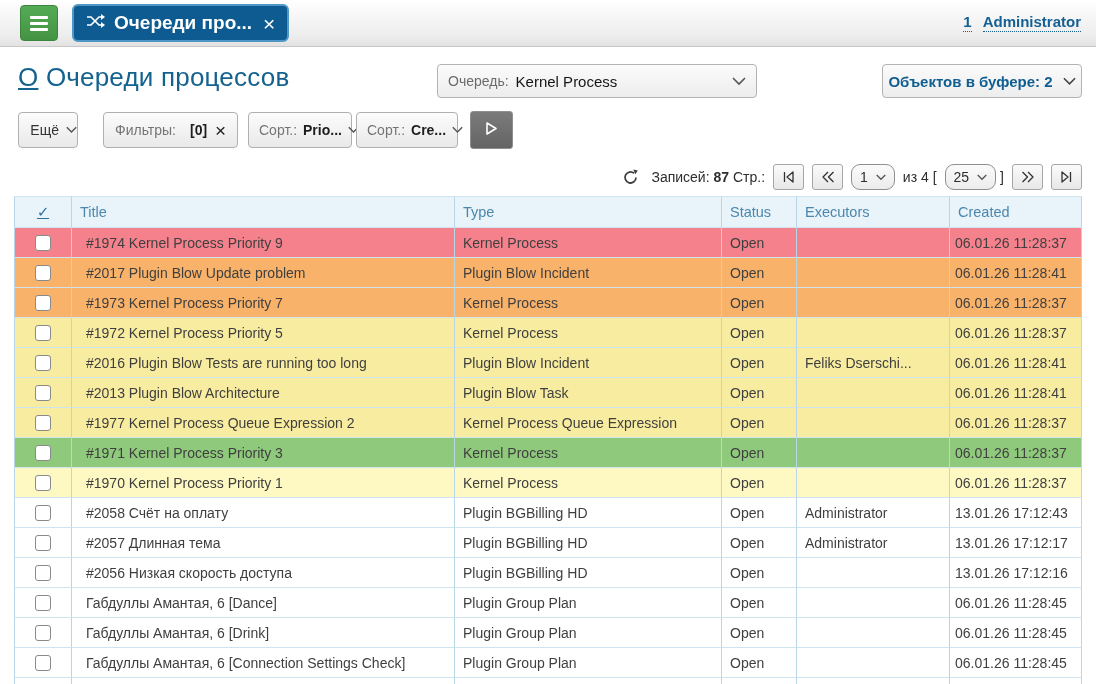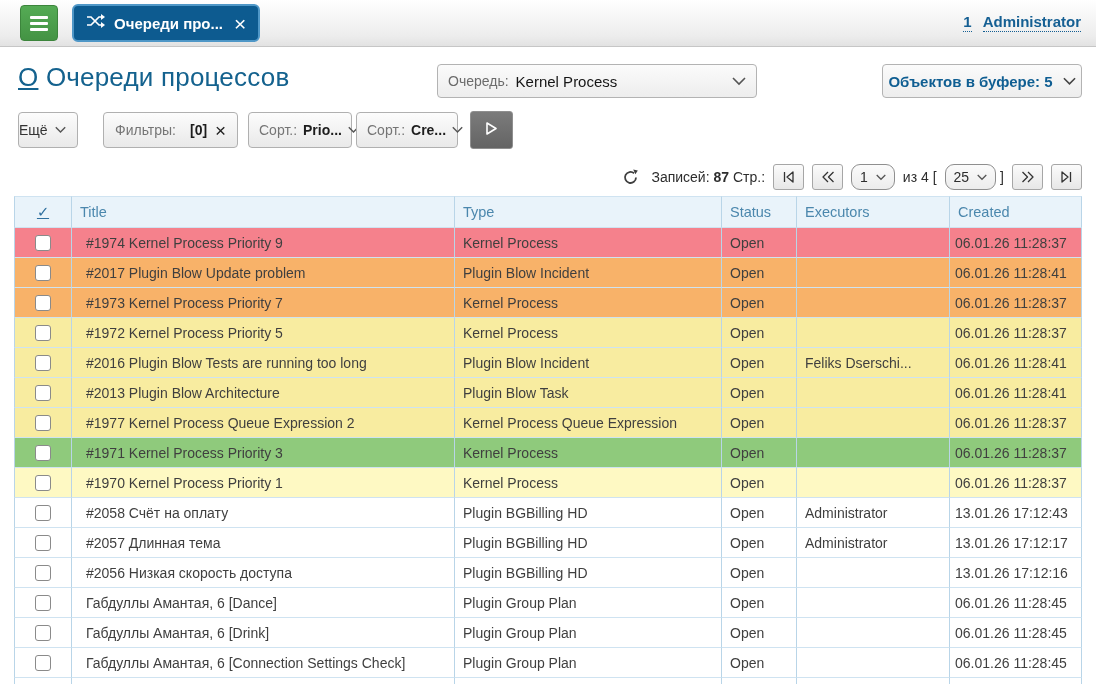--- a/index.html
+++ b/index.html
@@ -11,21 +11,21 @@
     background:linear-gradient(#ffffff, #ececec 80%, #e2e2e2);
     border-bottom:1px solid #c6c6c6; }
   .menu-btn { position:absolute; left:20px; top:5px; width:38px; height:36px;
     background:linear-gradient(#55ab55,#449344); border:1px solid #3c853c;
     border-radius:4px; display:flex; flex-direction:column; justify-content:center;
     align-items:center; gap:3px; cursor:pointer; }
   .menu-btn i { display:block; width:18px; height:3px; background:#ffffff; border-radius:1px; }
   .tab { position:absolute; left:72px; top:4px; height:38px;
     background:#0d5b90; border:2px solid #4f97c7; border-radius:6px;
     display:flex; align-items:center; gap:9px; padding:0 12px; cursor:pointer; }
-  .tab .tab-label { color:#ffffff; font-weight:bold; font-size:15px; }
+  .tab .tab-label { color:#ffffff; font-weight:bold; font-size:19px; }
   .tab .tab-close { color:#ffffff; font-size:21px; line-height:1; font-weight:400; margin-left:2px; }
   .user-info { position:absolute; right:15px; top:13px; display:flex; gap:11px;
     font-size:15px; font-weight:bold; color:#155f93; }
   .user-info span { border-bottom:1px dotted #155f93; padding-bottom:1px; cursor:pointer; }
 
   
   .content { position:relative; width:1096px; height:637px; }
 
   .page-title { position:absolute; left:18px; top:15px; font-size:26px;
     color:#14628e; font-weight:400; letter-spacing:.2px; }
@@ -40,21 +40,21 @@
 
   .buffer-btn { position:absolute; right:14px; top:17px; width:200px; height:34px;
     background:linear-gradient(#fbfbfb,#ededed); border:1px solid #b3b3b3; border-radius:4px;
     display:flex; align-items:center; justify-content:center; gap:10px; cursor:pointer; }
   .buffer-btn .buf-label { color:#0f5e92; font-weight:bold; font-size:15px; }
 
   
   .tool-btn { position:absolute; top:65px; height:36px;
     background:linear-gradient(#fcfcfc,#e9e9e9); border:1px solid #b0b0b0; border-radius:4px;
     display:flex; align-items:center; font-size:14px; color:#333; cursor:pointer; }
-  .btn-more { left:18px; width:60px; justify-content:flex-start; gap:7px; }
+  .btn-more { left:18px; width:60px; justify-content:flex-end; gap:7px; }
   .btn-filters { left:103px; width:135px; padding:0 11px; }
   .btn-filters .lbl { color:#757575; margin-right:14px; }
   .btn-filters .val { color:#1d1d1d; font-weight:bold; }
   .btn-filters .fx { margin-left:auto; font-size:19px; color:#222; line-height:1; }
   .btn-sort1 { left:248px; width:104px; padding:0 10px; gap:6px; }
   .btn-sort2 { left:356px; width:102px; padding:0 10px; gap:6px; }
   .btn-sort1 .lbl, .btn-sort2 .lbl { color:#757575; }
   .btn-sort1 .val, .btn-sort2 .val { color:#1d1d1d; font-weight:bold; }
   .btn-sort1 .chev, .btn-sort2 .chev { margin-left:auto; }
   .btn-run { left:470px; width:43px; height:38px; top:64px; justify-content:center;
@@ -136,21 +136,21 @@
     <span class="lbl">Очередь:</span>
     <span class="val">Kernel Process</span>
     <span class="chev">
       <svg width="14" height="9" viewBox="0 0 14 9">
           <path d="M1 1 l6 6 6-6" fill="none" stroke="#555" stroke-width="1.6"></path>
         </svg>
     </span>
   </div>
 
   <div class="buffer-btn">
-    <span class="buf-label">Объектов в буфере: 5</span>
+    <span class="buf-label">Объектов в буфере: 2</span>
     <span class="chev">
       <svg width="13" height="9" viewBox="0 0 14 9">
           <path d="M1 1 l6 6 6-6" fill="none" stroke="#444" stroke-width="1.7"></path>
         </svg>
     </span>
   </div>
 
   <div class="tool-btn btn-more">
     <span>Ещё</span>
     <span class="chev">

